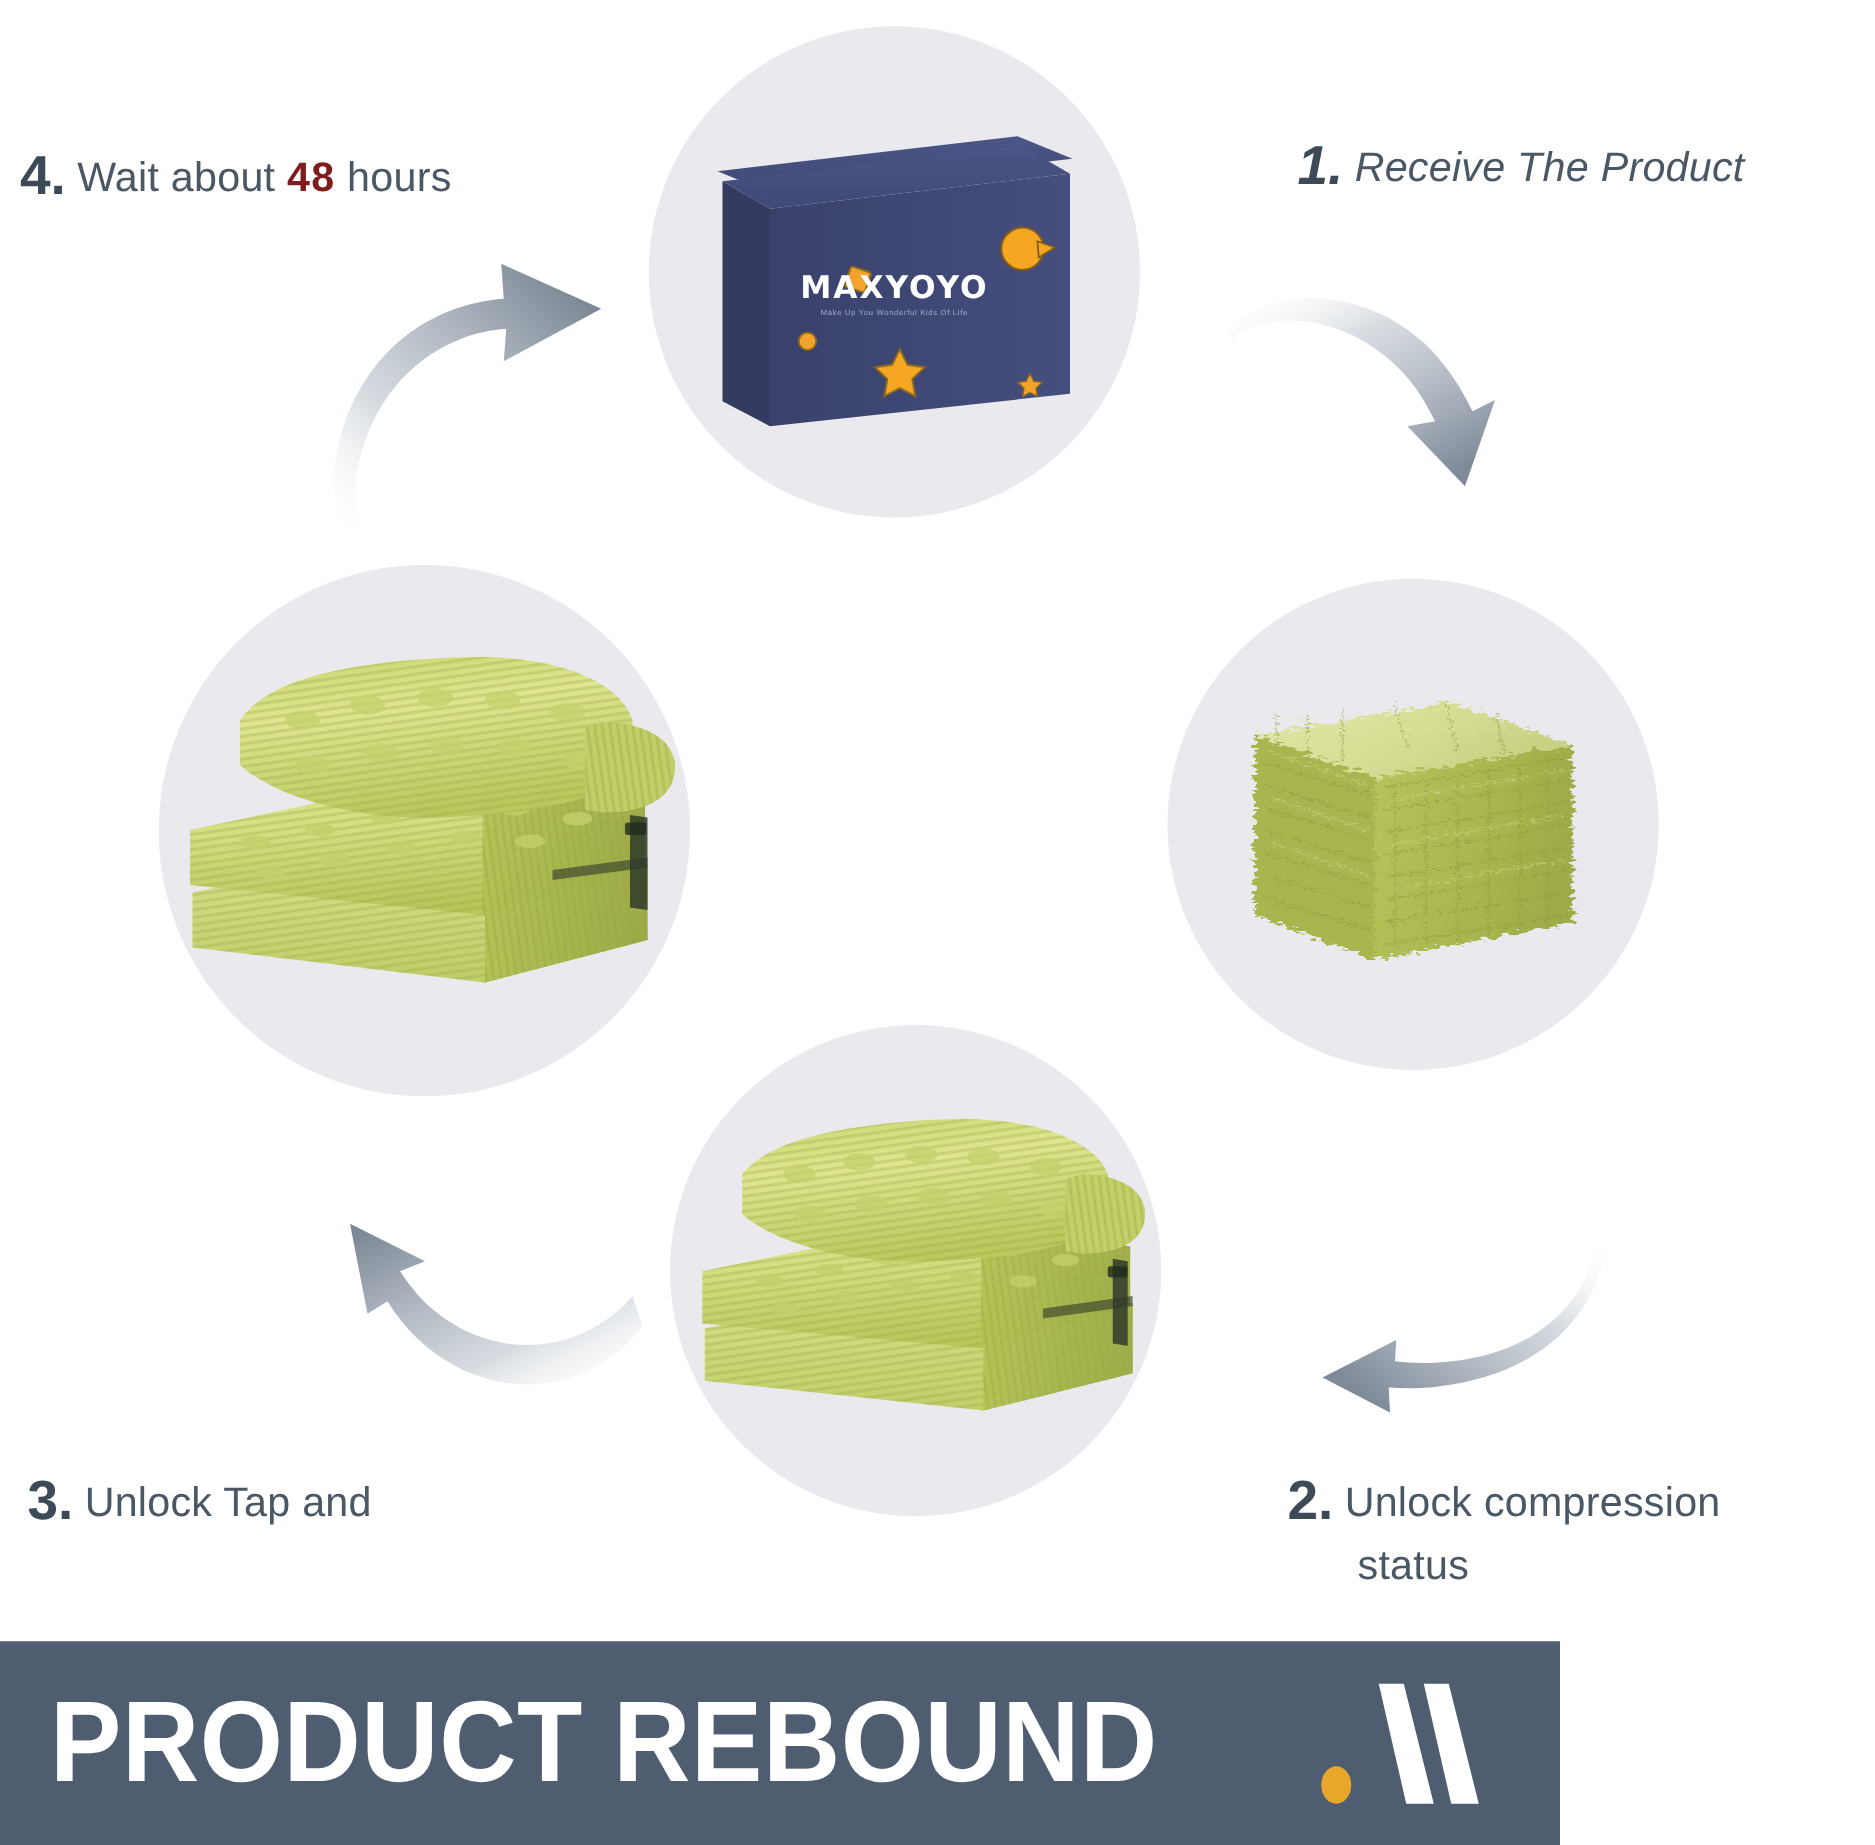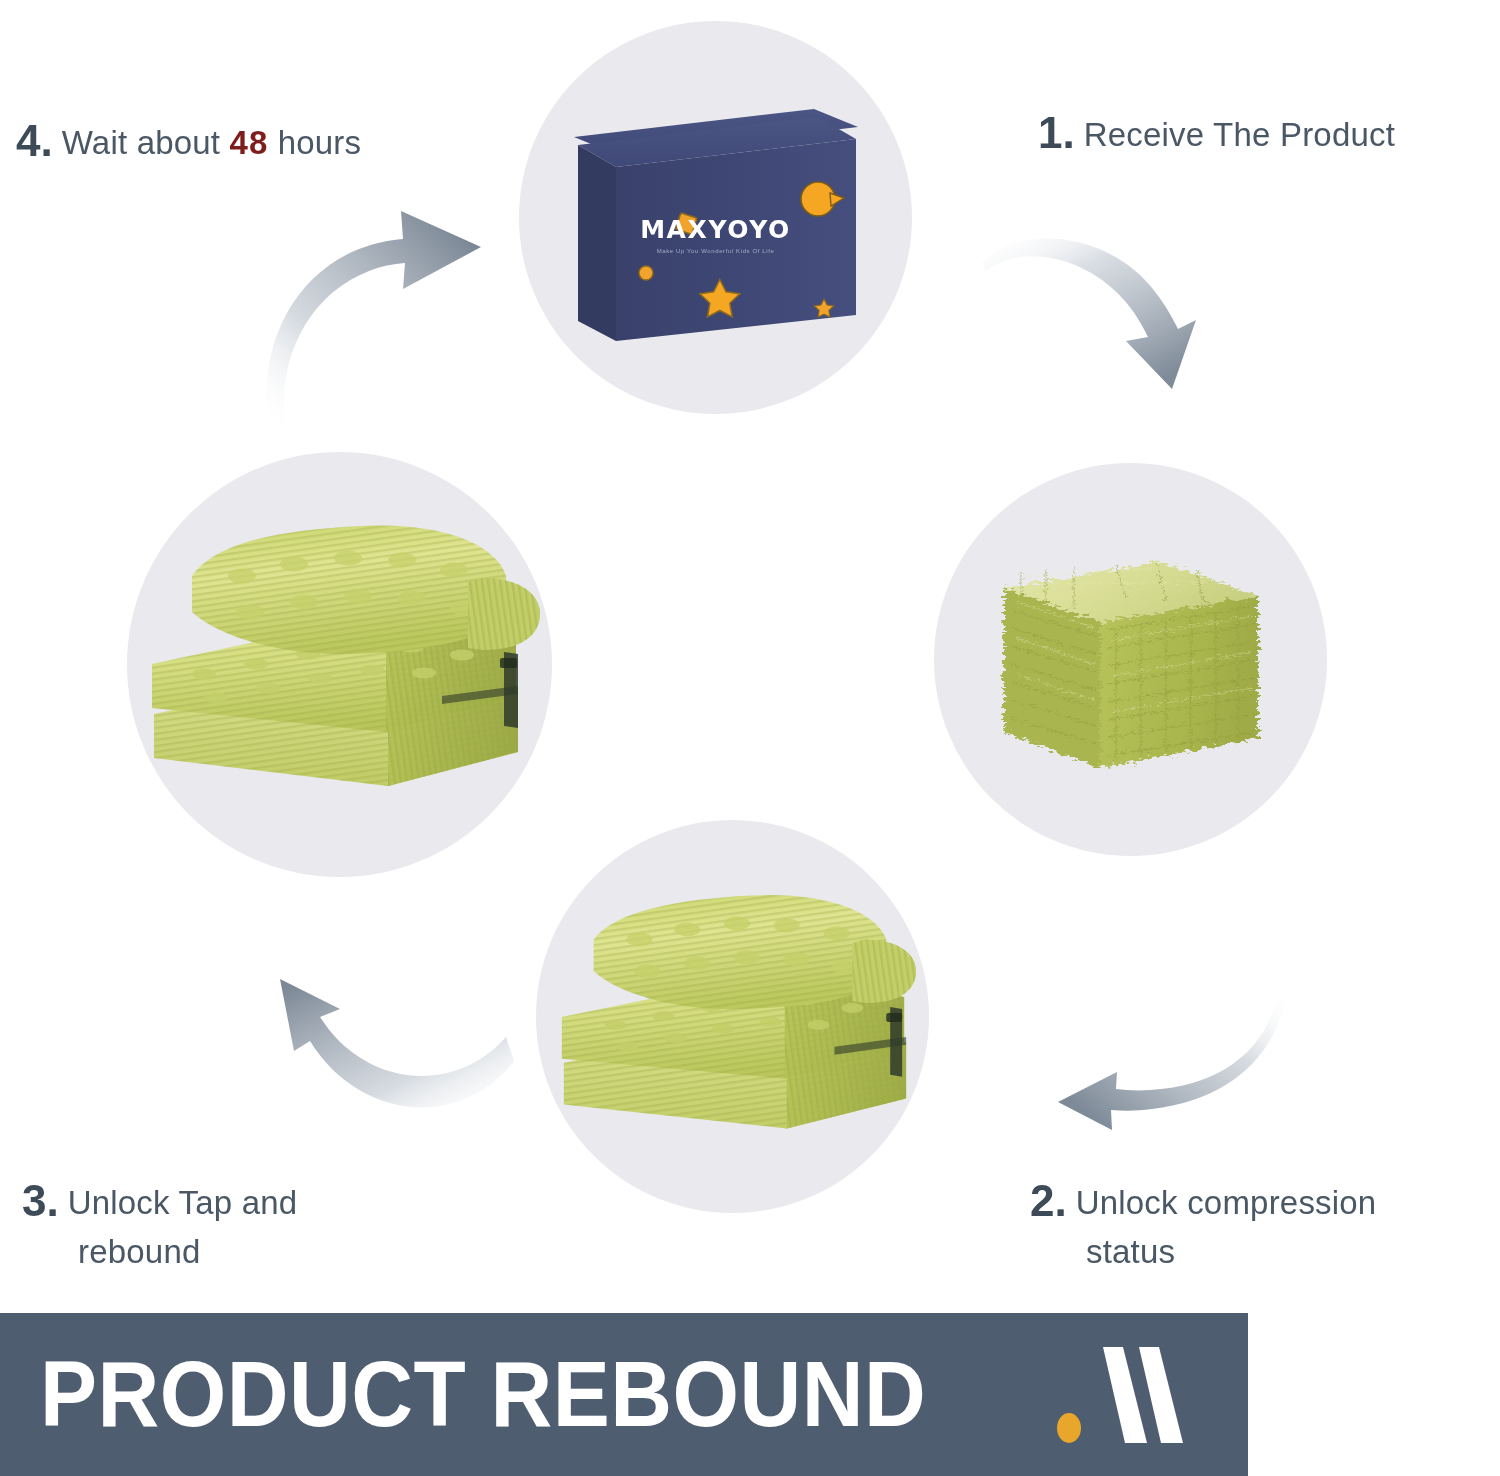--- a/index.html
+++ b/index.html
@@ -36,21 +36,21 @@
     font-weight:400;
   }
   .step-label .num {
     font-size:44px; font-weight:700; color:#3d4a57;
     letter-spacing:0px; margin-right:9px;
     display:inline-block; vertical-align:-2px;
   }
   .step-label b { font-weight:700; color:#7f1d1d; letter-spacing:1px; }
   .step-label .l2 { display:block; margin-left:56px; }
 
-  .lbl1 { left:1038px; top:104px;  width:430px; }
+  .lbl1 { left:1038px; top:104px;  width:430px;font-style:italic; }
   .lbl2 { left:1030px; top:1172px; width:440px; }
   .lbl3 { left:22px;   top:1172px; width:390px; }
   .lbl4 { left:16px;   top:112px;  width:470px; }
 
   
   .arrow { position:absolute; }
   .a1 { left:960px;  top:205px; width:300px; height:230px; }
   .a2 { left:1000px; top:990px; width:290px; height:175px; }
   .a3 { left:250px;  top:925px; width:300px; height:215px; }
   .a4 { left:255px;  top:185px; width:300px; height:245px; }
@@ -444,21 +444,20 @@
     <span class="num">1.</span><span>Receive The Product</span>
   </div>
 
   <div class="step-label lbl2">
     <span class="num">2.</span><span>Unlock compression</span>
     <span class="l2">status</span>
   </div>
 
   <div class="step-label lbl3">
     <span class="num">3.</span><span>Unlock Tap and</span>
-    <span class="l2">rebound</span>
   </div>
 
   <div class="step-label lbl4">
     <span class="num">4.</span><span>Wait about </span><b>48</b><span> hours</span>
   </div>
 
 </div>
 
 <div id="banner">
   <div class="btitle">PRODUCT REBOUND</div>

